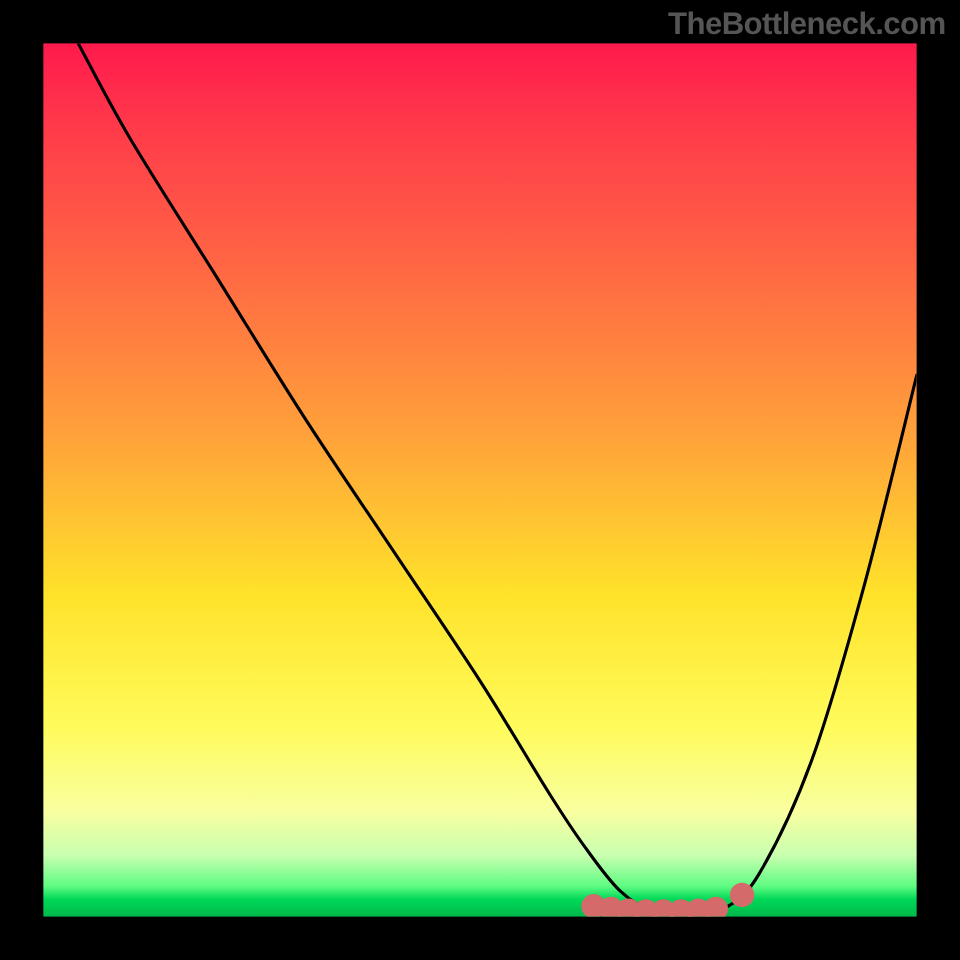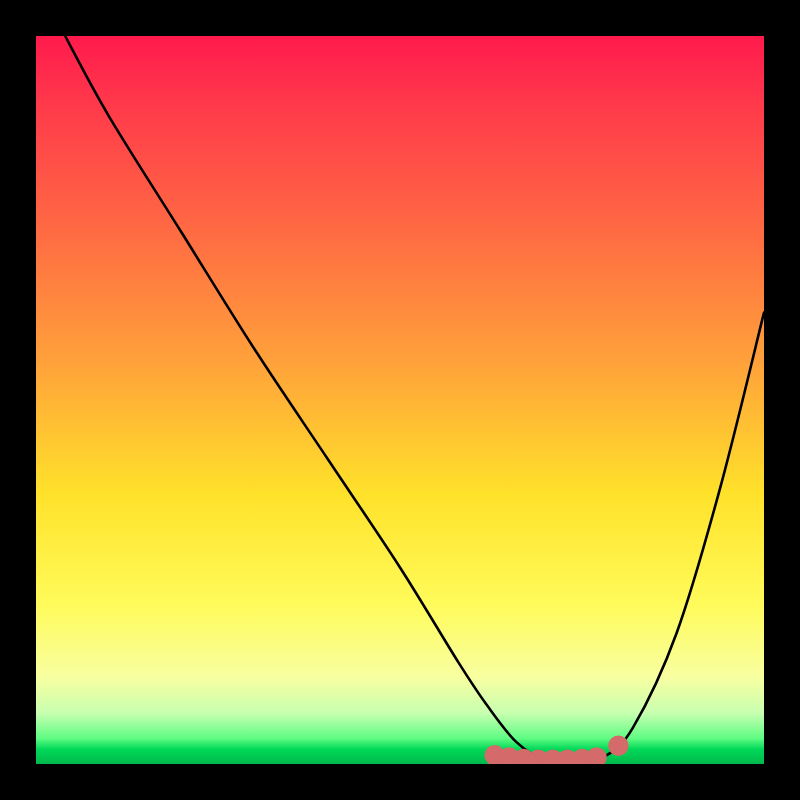--- a/index.html
+++ b/index.html
@@ -58,20 +58,21 @@
     position: absolute;
     inset: 0;
     width: 100%;
     height: 100%;
   }
 </style>
 </head>
 <body>
 
 <div class="frame">
+  <div class="watermark">TheBottleneck.com</div>
 
   <div class="plot">
     <div class="gradient"></div>
     <svg class="overlay" viewBox="0 0 728 728" preserveAspectRatio="none">
       <path id="curve-path" fill="none" stroke="#000000" stroke-width="2.6" stroke-linecap="round" stroke-linejoin="round" d="M 29.12 0 C 36.4 13.346666666666673, 53.38666666666667 47.32000000000003, 72.8 80.08000000000004 C 92.21333333333332 112.84000000000006, 121.33333333333333 157.7333333333334, 145.6 196.56000000000006 C 169.86666666666667 235.3866666666667, 194.13333333333333 275.4266666666667, 218.4 313.04 C 242.66666666666669 350.65333333333336, 266.93333333333334 385.84000000000003, 291.2 422.24 C 315.46666666666664 458.64, 342.16 497.46666666666675, 364 531.44 C 385.84 565.4133333333334, 407.67999999999995 603.0266666666666, 422.23999999999995 626.0799999999999 C 436.79999999999995 649.1333333333332, 441.6533333333333 656.4133333333333, 451.36 669.76 C 461.0666666666667 683.1066666666667, 470.77333333333337 697.06, 480.48 706.16 C 490.18666666666667 715.26, 499.8933333333333 721.3266666666667, 509.59999999999997 724.36 C 519.3066666666666 727.3933333333333, 529.0133333333333 724.9666666666667, 538.72 724.36 C 548.4266666666667 723.7533333333333, 558.1333333333334 726.1800000000001, 567.84 720.72 C 577.5466666666666 715.26, 584.8266666666666 712.2266666666667, 596.9599999999999 691.6 C 609.0933333333332 670.9733333333334, 626.0799999999999 637, 640.64 596.96 C 655.2 556.9200000000001, 669.76 504.74666666666667, 684.3199999999999 451.36 C 698.8799999999999 397.97333333333336, 720.72 305.76, 728 276.64"></path>
       <g id="markers">
           <circle cx="458.64" cy="719.264" r="10.192" fill="#d46a6a" stroke="#a94646" stroke-width="0"></circle>
           <circle cx="473.2" cy="721.448" r="10.192" fill="#d46a6a" stroke="#a94646" stroke-width="0"></circle>
           <circle cx="487.76000000000005" cy="722.904" r="10.192" fill="#d46a6a" stroke="#a94646" stroke-width="0"></circle>
           <circle cx="502.31999999999994" cy="723.632" r="10.192" fill="#d46a6a" stroke="#a94646" stroke-width="0"></circle>

